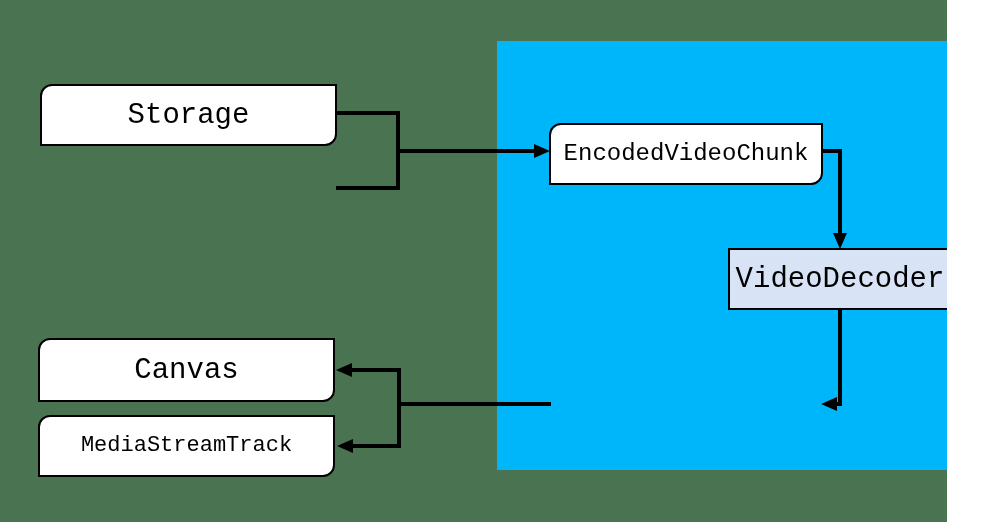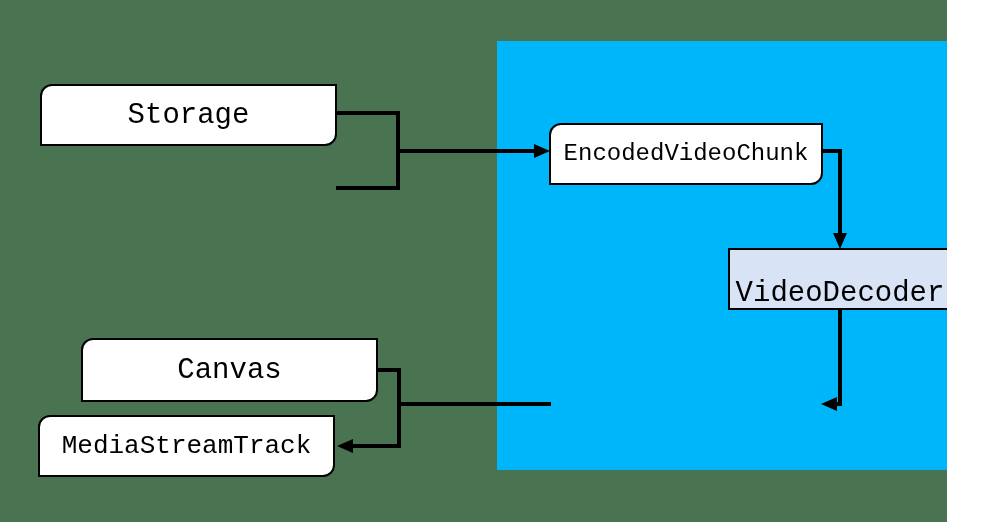--- a/index.html
+++ b/index.html
@@ -36,21 +36,21 @@
     white-space: nowrap;
   }
   .node--diag {
     border-radius: 12px 0 12px 0;
   }
   .node--plain {
     border-radius: 0;
     background: var(--color-decoder_fill, #D8E4F6);
   }
   .fs-lg { font-size: 29px; }
-  .fs-md { font-size: 26px; }
+  .fs-md { font-size: 22px; }
   .fs-sm { font-size: 24px; }
 
   .line {
     position: absolute;
     background: var(--color-line, #000000);
   }
   .arrow {
     position: absolute;
     width: 0;
     height: 0;
@@ -97,30 +97,30 @@
   <div class="line" style="left:352px; top:368px; width:49px; height:4px;"></div>
   <div class="arrow arrow--left" style="left:336px; top:363px;"></div>
   <div class="line" style="left:353px; top:444px; width:48px; height:4px;"></div>
   <div class="arrow arrow--left" style="left:337px; top:439px;"></div>
 
   <div class="node node--diag fs-lg" style="left:40px; top:84px; width:297px; height:62px;">
     <span>Storage</span>
   </div>
 
 
-  <div class="node node--diag fs-lg" style="left:38px; top:338px; width:297px; height:64px;margin-left:43px;">
+  <div class="node node--diag fs-lg" style="left:38px; top:338px; width:297px; height:64px;">
     <span>Canvas</span>
   </div>
 
   <div class="node node--diag fs-md" style="left:38px; top:415px; width:297px; height:62px;">
     <span>MediaStreamTrack</span>
   </div>
 
   <div class="node node--diag fs-sm" style="left:549px; top:123px; width:274px; height:62px;text-align:right;">
     <span>EncodedVideoChunk</span>
   </div>
 
-  <div class="node node--plain fs-lg" style="left:728px; top:248px; width:224px; height:62px;align-items:flex-end;">
+  <div class="node node--plain fs-lg" style="left:728px; top:248px; width:224px; height:62px;">
     <span>VideoDecoder</span>
   </div>
 
 
 </div>
 
 </body></html>

